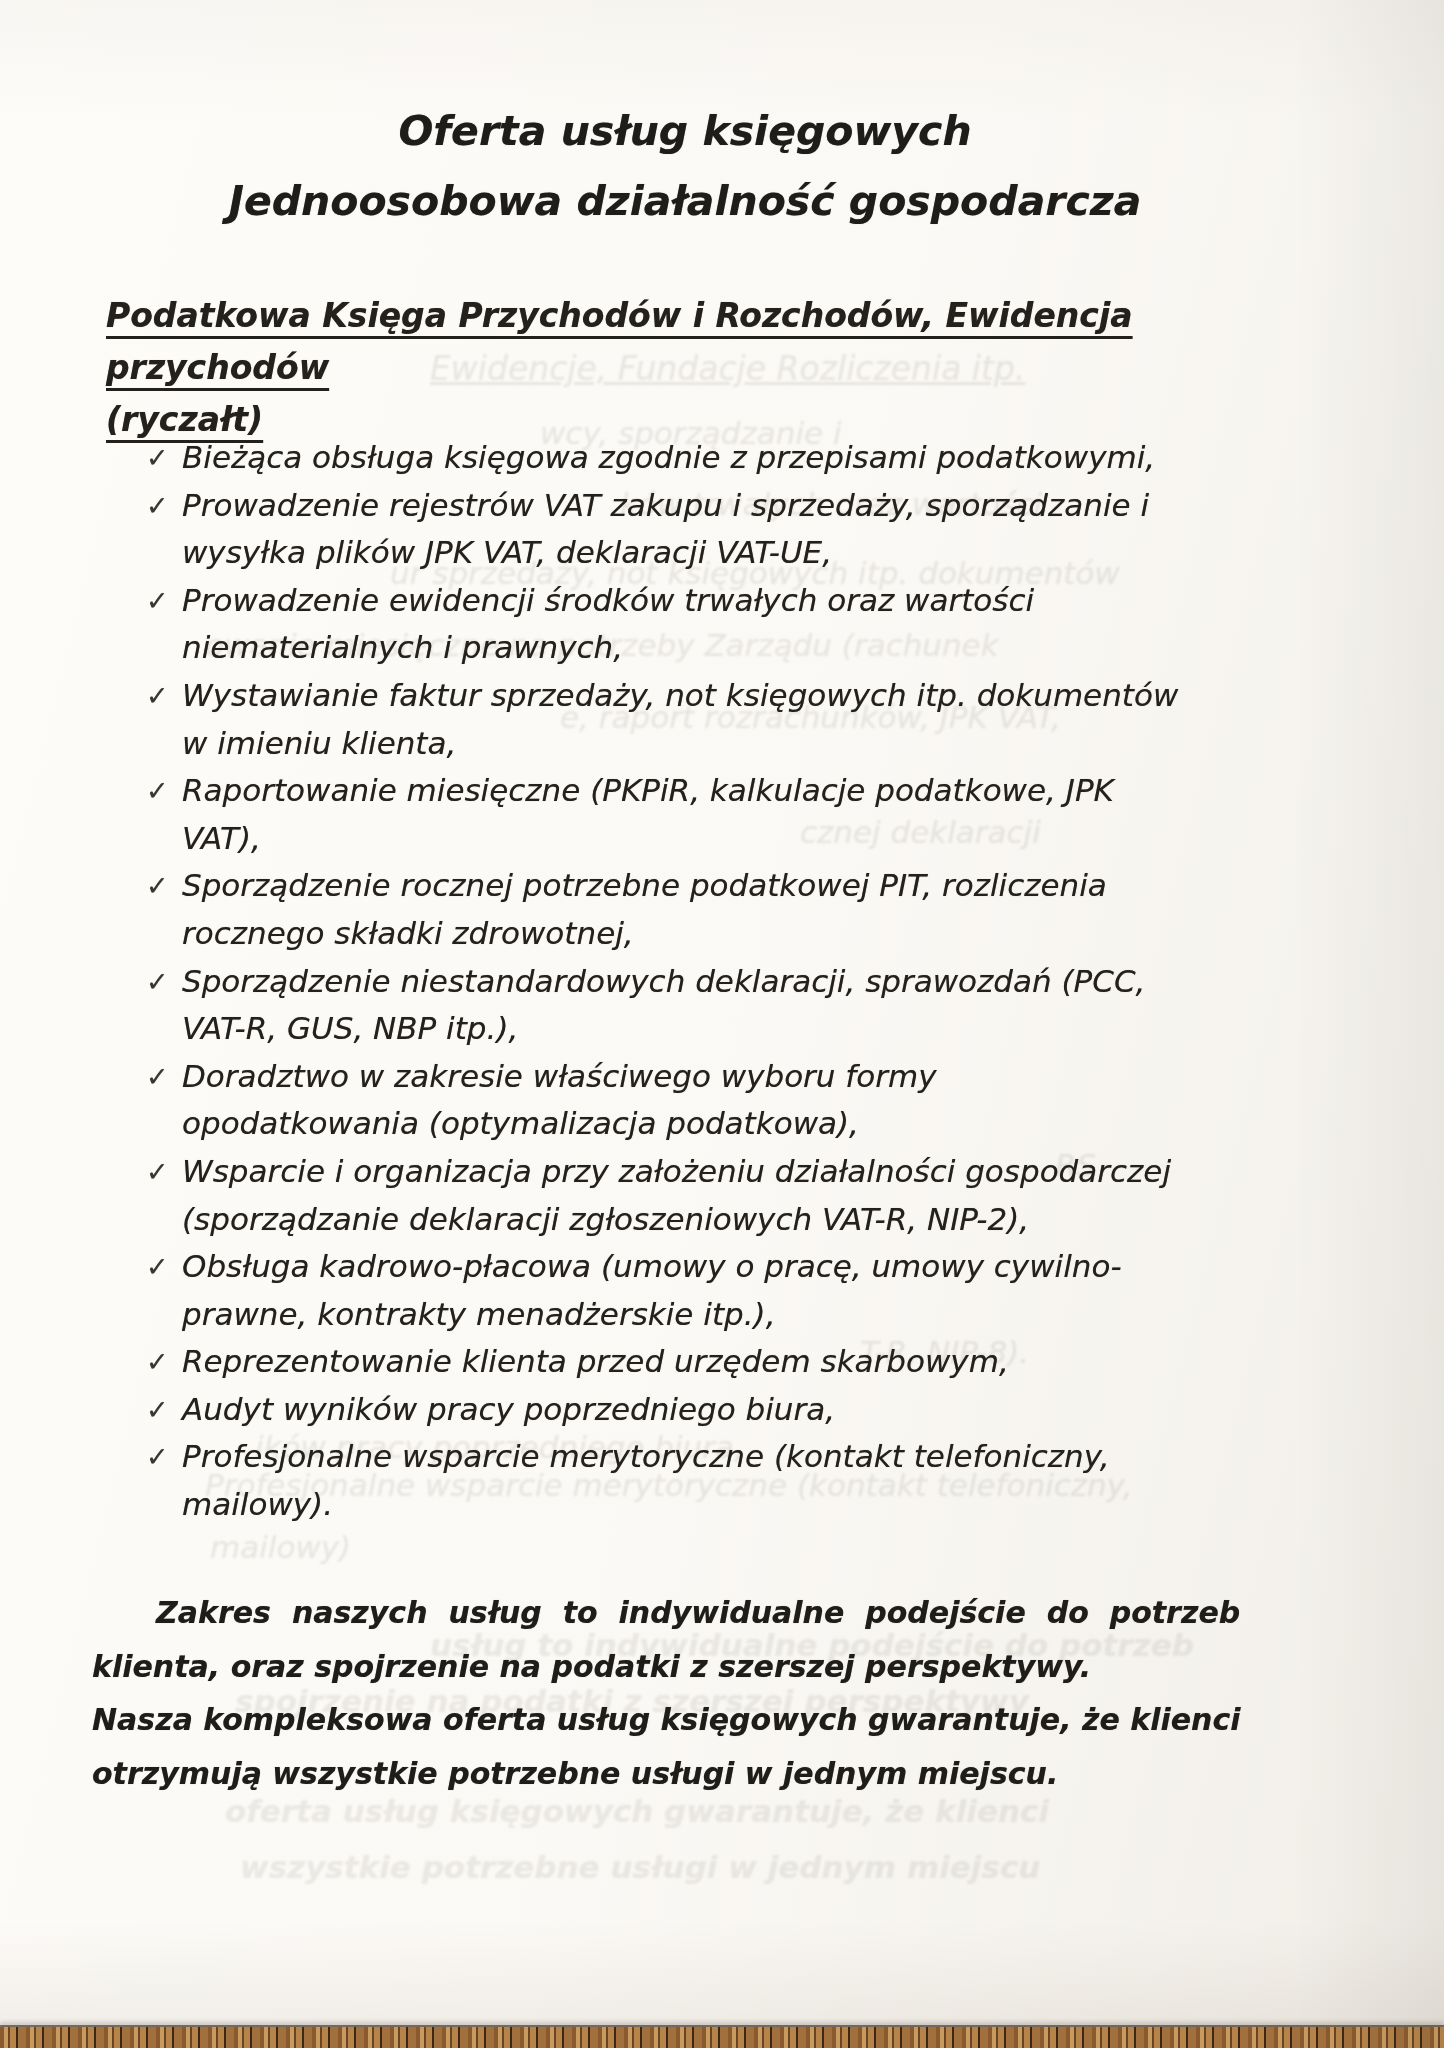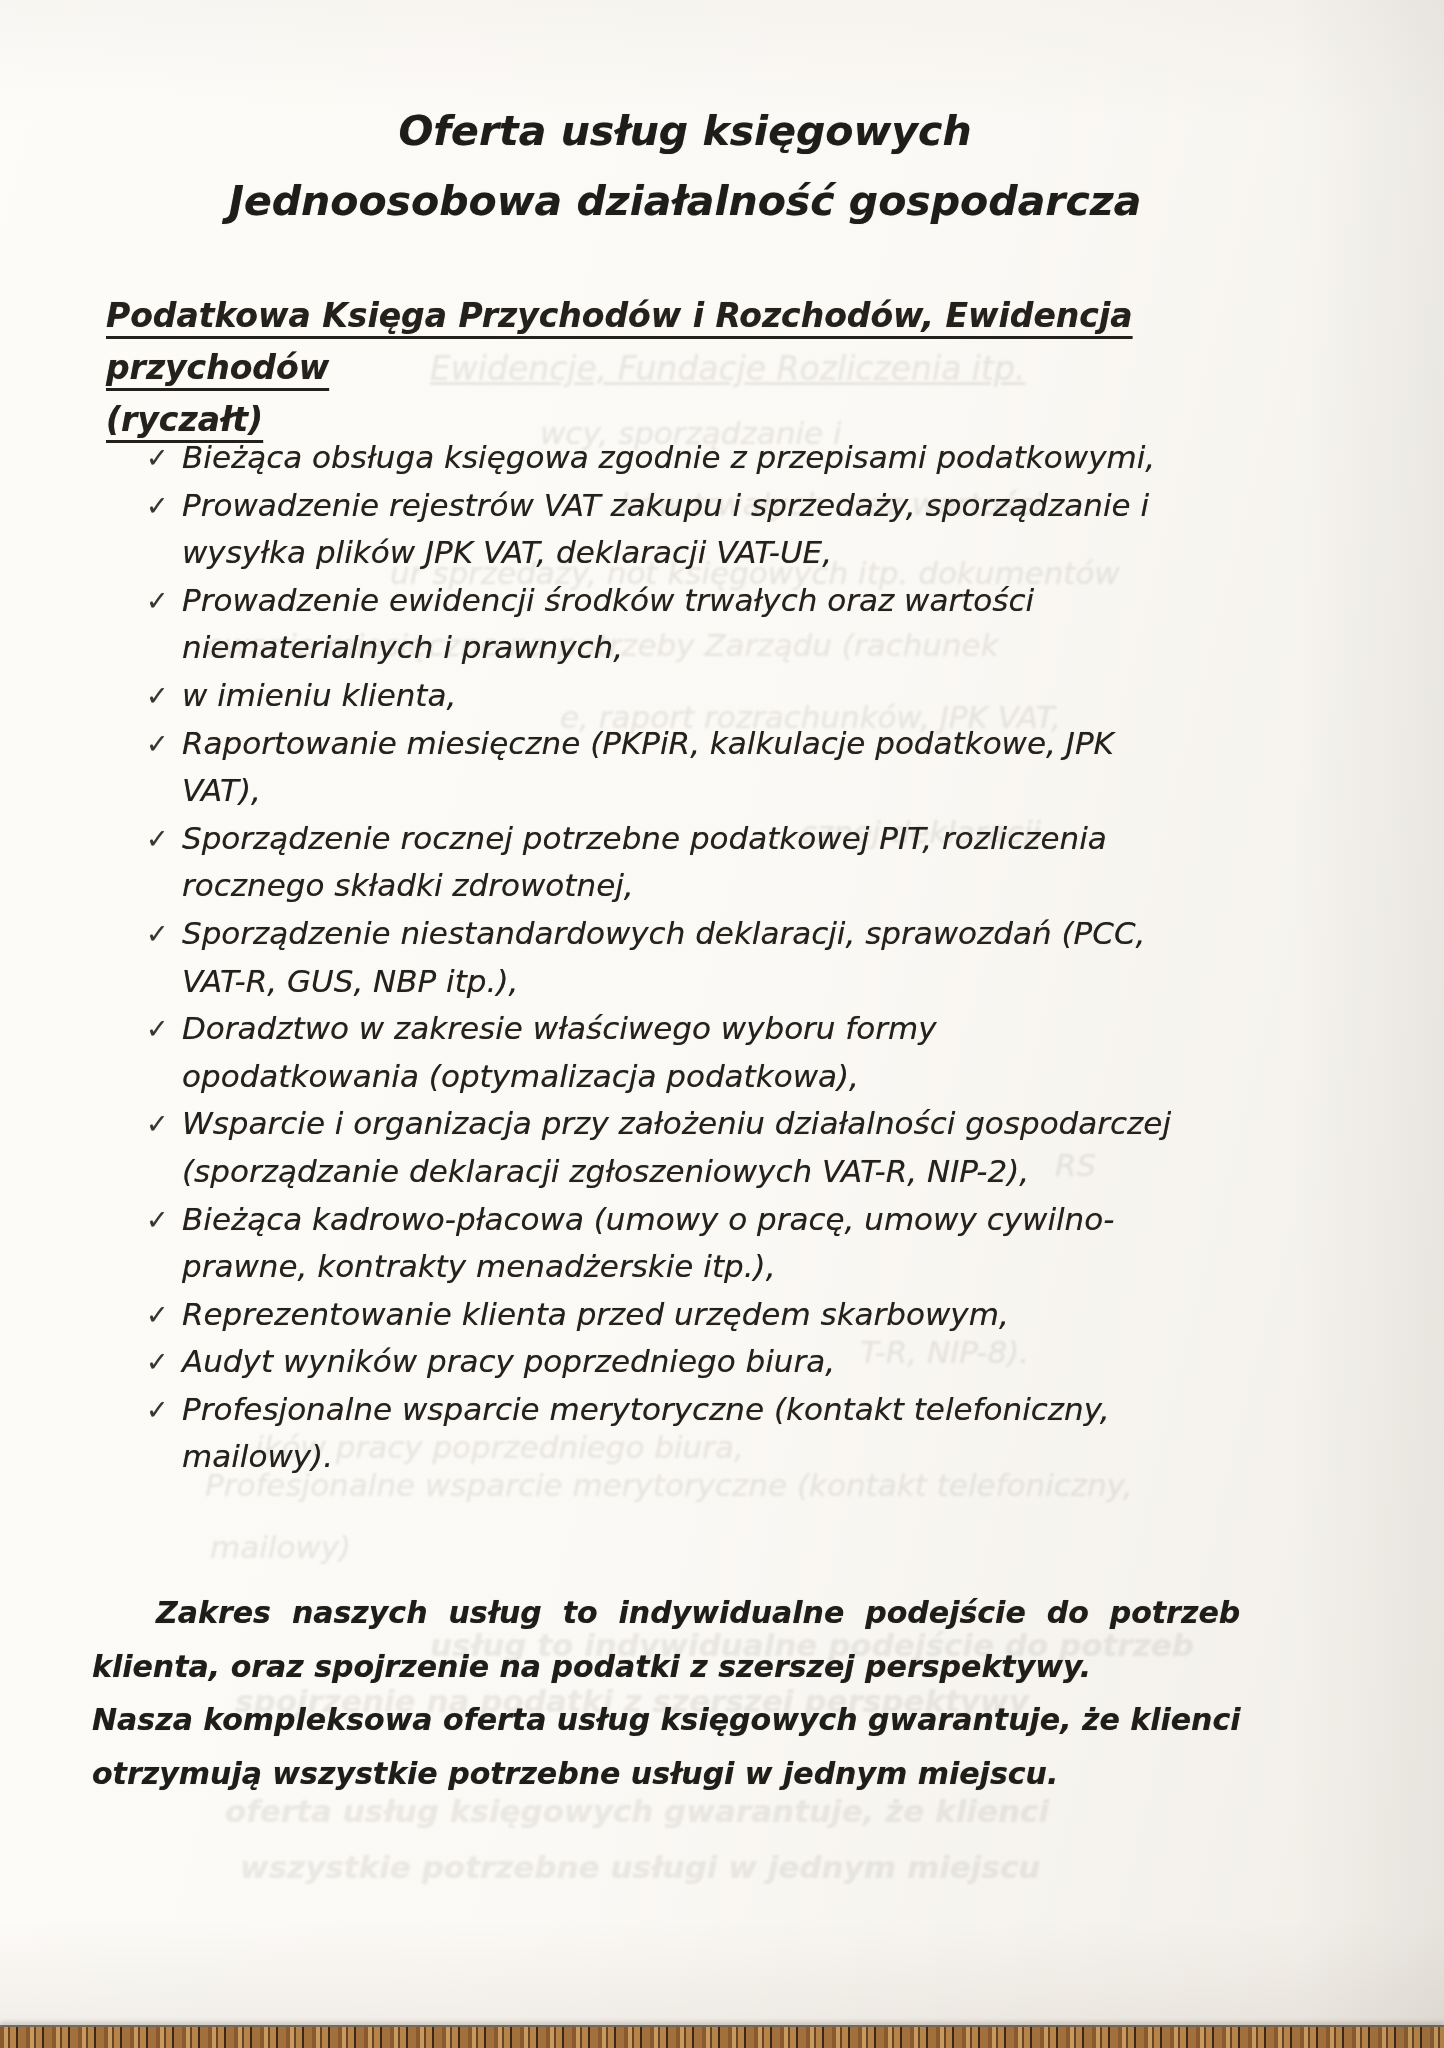--- a/index.html
+++ b/index.html
@@ -109,20 +109,21 @@
     <div class="item">
       <span class="check">✓</span>
       <span class="item-text">
           <span class="ln">Prowadzenie ewidencji środków trwałych oraz wartości</span>
           <span class="ln">niematerialnych i prawnych,</span>
         </span>
     </div>
     <div class="item">
       <span class="check">✓</span>
       <span class="item-text">
+          <span class="ln">Wystawianie faktur sprzedaży, not księgowych itp. dokumentów</span>
           <span class="ln">w imieniu klienta,</span>
         </span>
     </div>
     <div class="item">
       <span class="check">✓</span>
       <span class="item-text">
           <span class="ln">Raportowanie miesięczne (PKPiR, kalkulacje podatkowe, JPK</span>
           <span class="ln">VAT),</span>
         </span>
     </div>
@@ -150,21 +151,21 @@
     <div class="item">
       <span class="check">✓</span>
       <span class="item-text">
           <span class="ln">Wsparcie i organizacja przy założeniu działalności gospodarczej</span>
           <span class="ln">(sporządzanie deklaracji zgłoszeniowych VAT-R, NIP-2),</span>
         </span>
     </div>
     <div class="item">
       <span class="check">✓</span>
       <span class="item-text">
-          <span class="ln">Bieżąca kadrowo-płacowa (umowy o pracę, umowy cywilno-</span>
+          <span class="ln">Obsługa kadrowo-płacowa (umowy o pracę, umowy cywilno-</span>
           <span class="ln">prawne, kontrakty menadżerskie itp.),</span>
         </span>
     </div>
     <div class="item">
       <span class="check">✓</span>
       <span class="item-text">
           <span class="ln">Reprezentowanie klienta przed urzędem skarbowym,</span>
         </span>
     </div>
     <div class="item">

